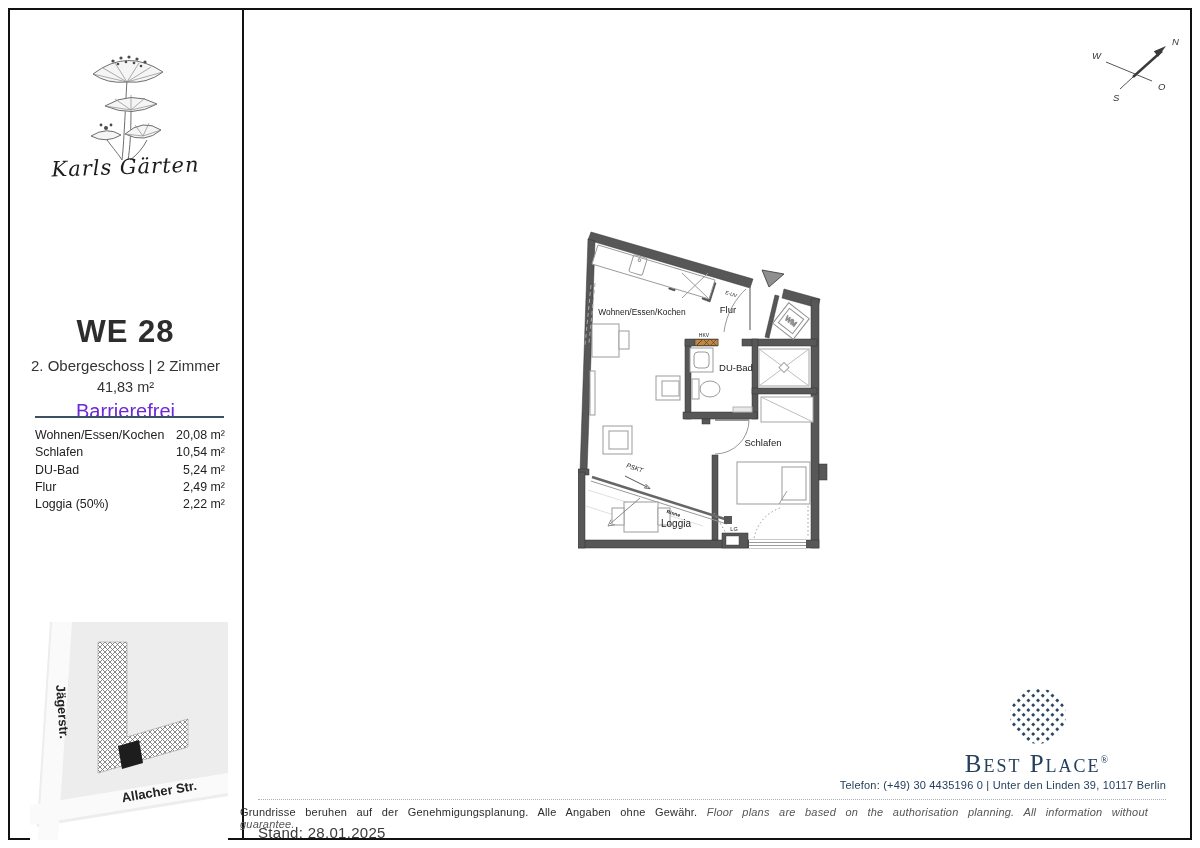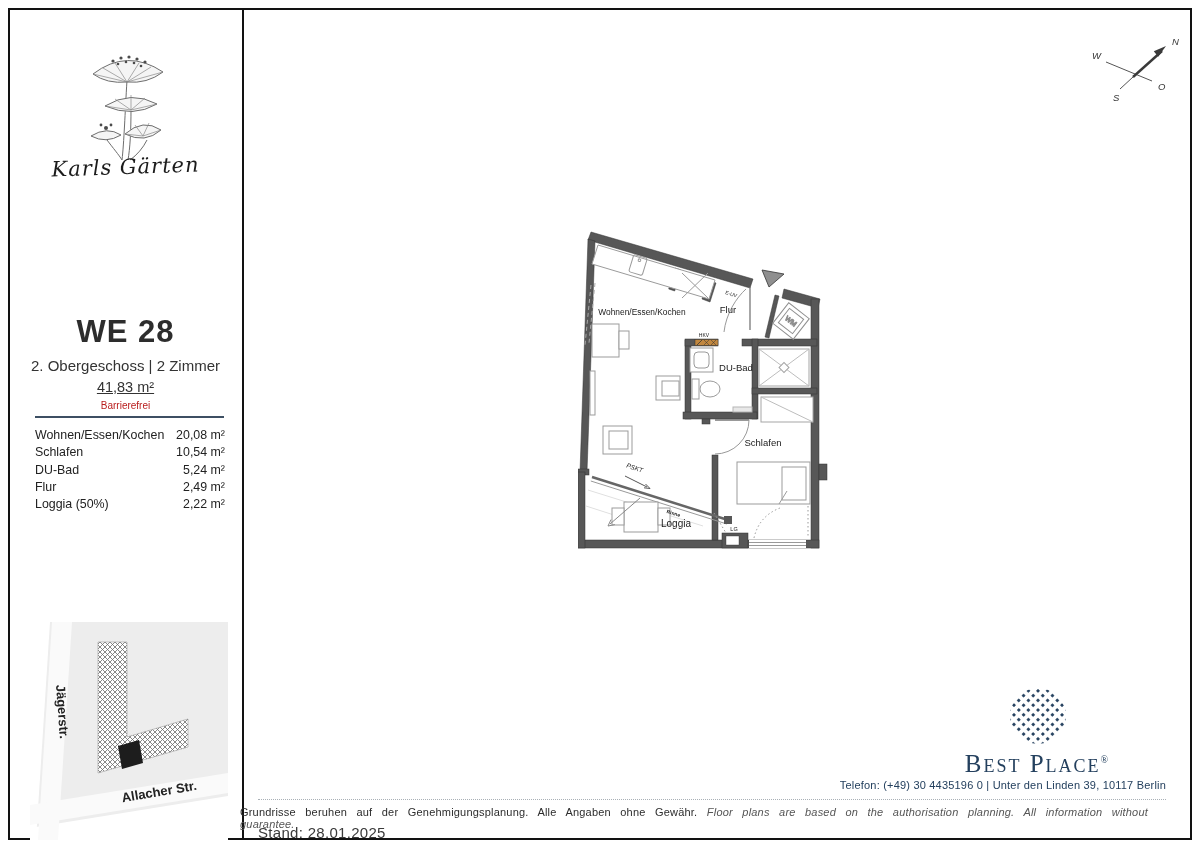--- a/index.html
+++ b/index.html
@@ -12,22 +12,22 @@
 
   
   .logo-wrap { position:absolute; left:55px; top:48px; width:145px; height:115px; }
   .logo-script { position:absolute; left:18px; top:155px; width:215px; text-align:center;
       font-family:"DejaVu Serif", serif; font-style:italic; font-size:21px; letter-spacing:1px;
       color:#1c1c1c; transform:rotate(-2deg); }
 
   .unit-block { position:absolute; left:18px; top:314px; width:215px; text-align:center; }
   .unit-id { font-size:31px; font-weight:700; letter-spacing:1px; color:#2d2d2d; }
   .unit-sub { margin-top:7px; font-size:15px; color:#333; }
-  .unit-area { margin-top:5px; font-size:14.5px; color:#333;text-decoration:underline; }
-  .unit-feature { margin-top:5px; font-size:10px; color:#b91c1c; }
+  .unit-area { margin-top:5px; font-size:14.5px; color:#333; }
+  .unit-feature { margin-top:5px; font-size:20px; color:#6d28d9; }
 
   .room-rule { position:absolute; left:35px; top:416px; width:189px; height:0; border-top:2px solid #3d4f63; }
   .room-table { position:absolute; left:35px; top:427px; width:190px; font-size:12.4px; color:#222; }
   .room-row { display:flex; justify-content:space-between; line-height:17.3px; }
   .room-row .val { text-align:right; }
 
   .map-wrap { position:absolute; left:30px; top:622px; width:198px; height:218px; }
 
   
   .compass { position:absolute; left:1080px; top:28px; width:110px; height:80px; }

